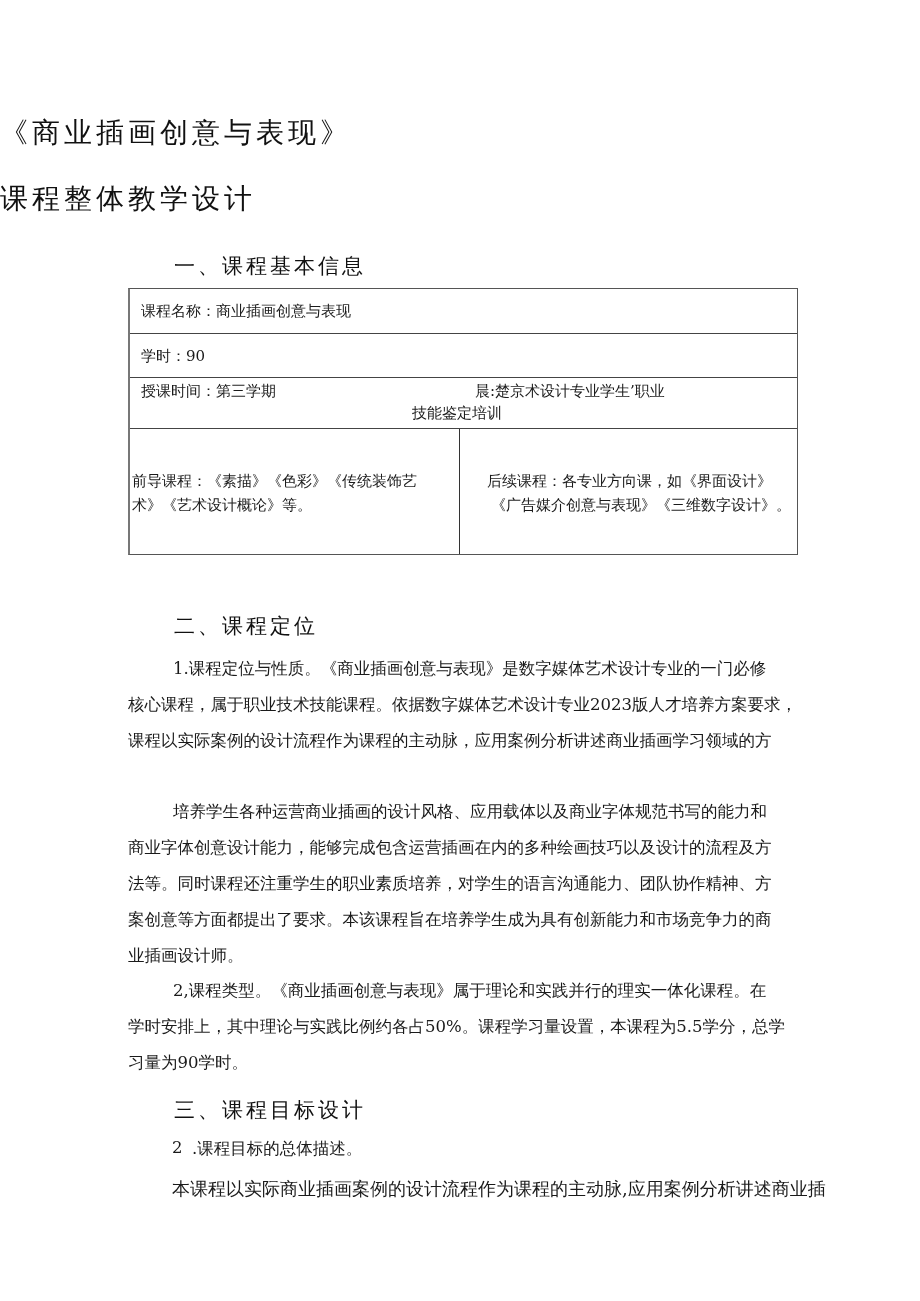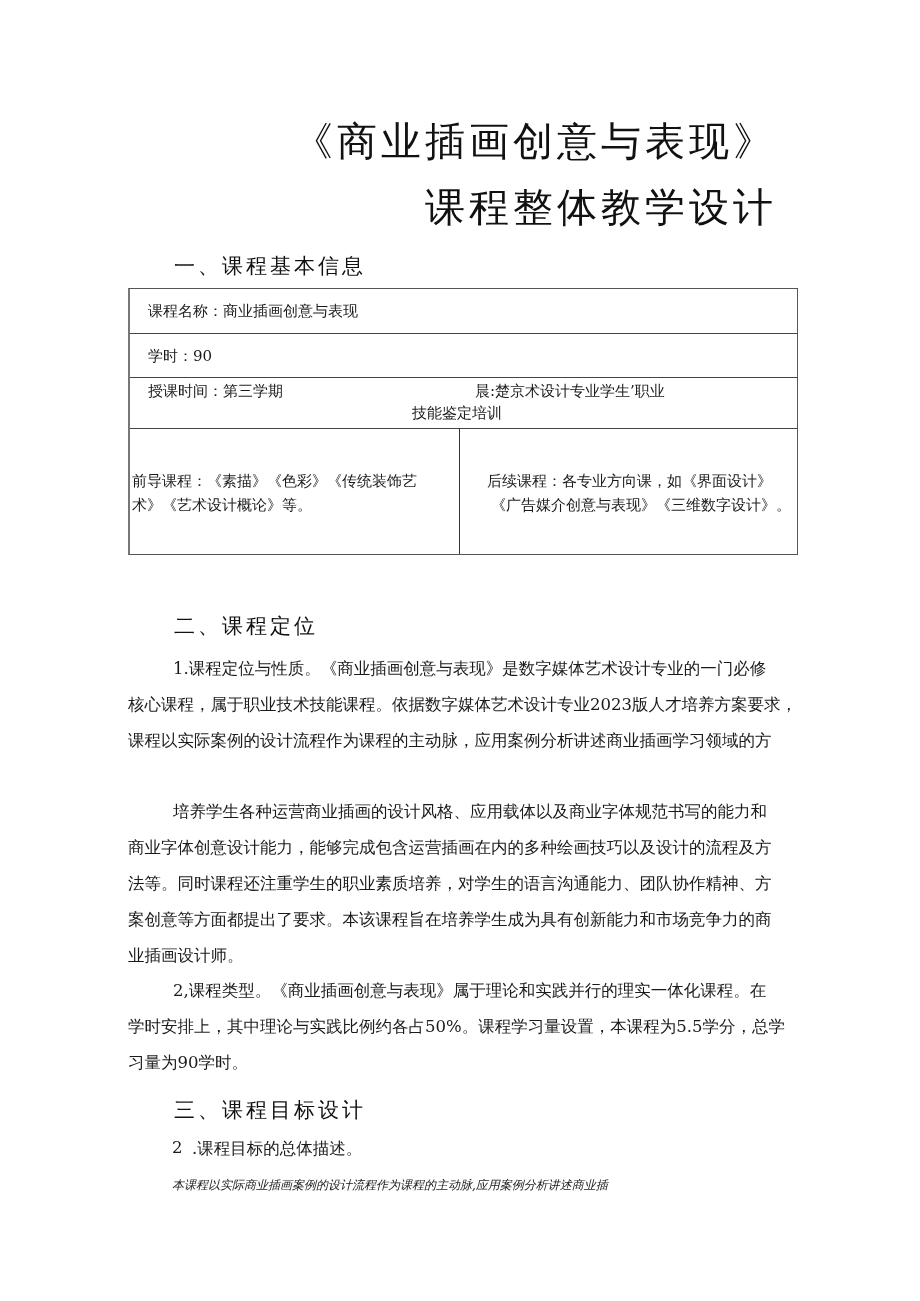--- a/index.html
+++ b/index.html
@@ -1,27 +1,27 @@
 <!DOCTYPE html>
 <html><head>
 <meta charset="utf-8">
 <style>
   html, body { margin: 0; padding: 0; background: #ffffff; }
   body { width: 920px; height: 1301px; position: relative; overflow: hidden;
          font-family: "DejaVu Serif", "Liberation Serif", serif; color: #1a1a1a; }
-  .title { position: absolute; left: 0; width: 777px; text-align: right;
-           font-size: 40px; letter-spacing: 4px; color: #111; }
+  .title { position: absolute; left: 0; width: 777px; text-align: left;
+           font-size: 28px; letter-spacing: 4px; color: #111; }
   .t1 { top: 114px; }
   .t2 { top: 180px; }
   .h2 { position: absolute; left: 174px; font-size: 21px; letter-spacing: 3px; color: #111; }
   .tbl { position: absolute; left: 128px; top: 288px; width: 667px; border: 1px solid #555;
          border-left: 2px solid #777; }
   .row { position: relative; border-bottom: 1px solid #444; font-size: 15px; }
   .row:last-child { border-bottom: none; }
-  .cell-text { position: absolute; left: 18px; white-space: nowrap; }
+  .cell-text { position: absolute; left: 11px; white-space: nowrap; }
   .split { display: flex; height: 125px; gap: 25px; }
   .half { position: relative; font-size: 15px; line-height: 24px; }
   .half.l { width: 329px; border-right: 1px solid #333; }
   .half.r { flex: 1; }
   .para { position: absolute; left: 128px; width: 670px; font-size: 16.5px; line-height: 36px;
           color: #1a1a1a; text-align: justify; }
   .para p { margin: 0; }
 </style>
 </head>
 <body>
@@ -75,13 +75,13 @@
   <p style="padding-left:45px;">2,课程类型。《商业插画创意与表现》属于理论和实践并行的理实一体化课程。在</p>
   <p>学时安排上，其中理论与实践比例约各占50%。课程学习量设置，本课程为5.5学分，总学</p>
   <p>习量为90学时。</p>
 </div>
 
 <div class="h2" style="top:1096px;">三、课程目标设计</div>
 
 <div style="position:absolute; top:1138px; left:172px; font-size:16.5px;">2</div>
 <div style="position:absolute; top:1138px; left:192px; font-size:16.5px; white-space:nowrap;">.课程目标的总体描述。</div>
 
-<div style="position:absolute; top:1177px; left:172px; font-size:12px; white-space:nowrap;font-style:italic;">本课程以实际商业插画案例的设计流程作为课程的主动脉,应用案例分析讲述商业插</div>
+<div style="position:absolute; top:1177px; left:172px; font-size:18px; white-space:nowrap;">本课程以实际商业插画案例的设计流程作为课程的主动脉,应用案例分析讲述商业插</div>
 
 </body></html>

